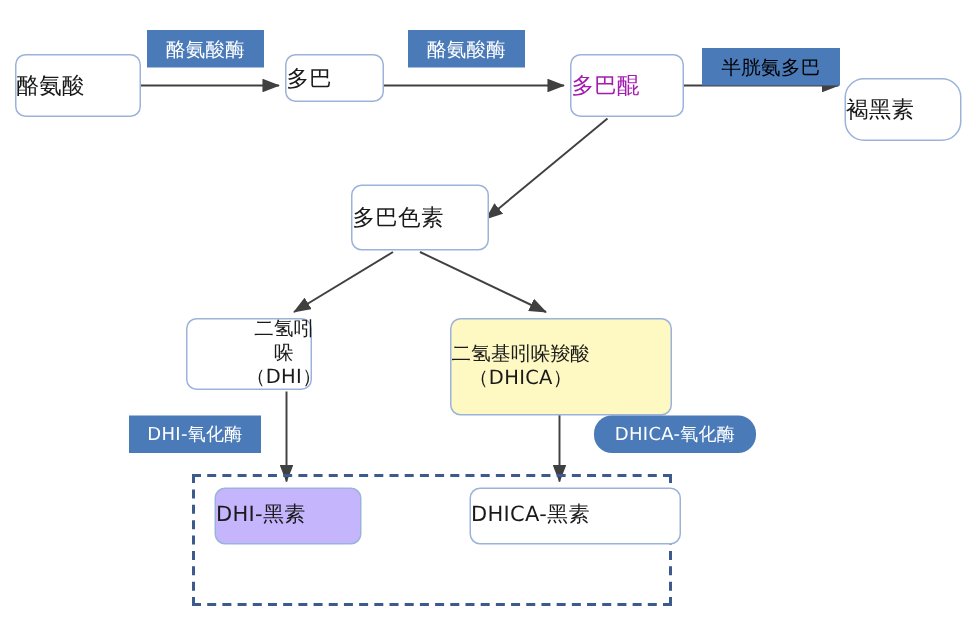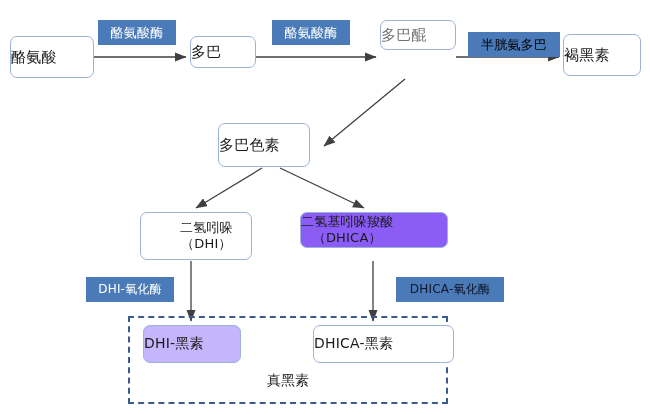--- a/index.html
+++ b/index.html
@@ -88,43 +88,42 @@
         <line x1="456" y1="57" x2="559" y2="57" stroke="#404040" stroke-width="1.3" marker-end="url(#arrowhead)"></line>
         <line x1="405" y1="79" x2="324" y2="146" stroke="#404040" stroke-width="1.3" marker-end="url(#arrowhead)"></line>
         <line x1="262" y1="168" x2="196" y2="208" stroke="#404040" stroke-width="1.3" marker-end="url(#arrowhead)"></line>
         <line x1="280" y1="168" x2="364" y2="208" stroke="#404040" stroke-width="1.3" marker-end="url(#arrowhead)"></line>
         <line x1="191" y1="261" x2="191" y2="321" stroke="#404040" stroke-width="1.3" marker-end="url(#arrowhead)"></line>
         <line x1="373" y1="261" x2="373" y2="321" stroke="#404040" stroke-width="1.3" marker-end="url(#arrowhead)"></line>
       </g>
   </svg>
 
   <div class="group-box" id="group-box" style="left: 128px; top: 316px; width: 320px; height: 88px; border-color: rgb(61, 90, 143);"></div>
-  <div class="group-caption" id="group-caption" style="left: 128px; top: 372px; width: 320px; font-size: 14px;">真黑素</div>
 
   <div id="node-layer">
       <div class="node" style="left: 10px; top: 36px; width: 84px; height: 42px; font-size: 15px; border-color: rgb(156, 179, 217); background: rgb(255, 255, 255); color: rgb(26, 26, 26);">
         <span class="node-label">酪氨酸</span>
       </div>
       <div class="node" style="left: 190px; top: 36px; width: 66px; height: 32px; font-size: 15px; border-color: rgb(156, 179, 217); background: rgb(255, 255, 255); color: rgb(26, 26, 26);">
         <span class="node-label">多巴</span>
       </div>
-      <div class="node" style="left: 380px; top: 20px; width: 76px; height: 30px; font-size: 15px; border-color: rgb(156, 179, 217); background: rgb(255, 255, 255); color: #737373;">
+      <div class="node" style="left: 380px; top: 36px; width: 76px; height: 42px; font-size: 15px; border-color: rgb(156, 179, 217); background: rgb(255, 255, 255); color: #a21caf;">
         <span class="node-label">多巴醌</span>
       </div>
-      <div class="node" style="left: 563px; top: 34px; width: 78px; height: 42px; font-size: 15px; border-color: rgb(156, 179, 217); background: rgb(255, 255, 255); color: rgb(26, 26, 26);">
+      <div class="node" style="left: 563px; top: 52px; width: 78px; height: 42px; font-size: 15px; border-color: rgb(156, 179, 217); background: rgb(255, 255, 255); color: rgb(26, 26, 26); border-radius: 13px;">
         <span class="node-label">褐黑素</span>
       </div>
-      <div class="node" style="left: 218px; top: 123px; width: 92px; height: 44px; font-size: 15px; border-color: rgb(156, 179, 217); background: rgb(255, 255, 255); color: rgb(26, 26, 26);">
+      <div class="node" style="left: 234px; top: 123px; width: 92px; height: 44px; font-size: 15px; border-color: rgb(156, 179, 217); background: rgb(255, 255, 255); color: rgb(26, 26, 26);">
         <span class="node-label">多巴色素</span>
       </div>
-      <div class="node" style="left: 140px; top: 212px; width: 112px; height: 48px; font-size: 13px; border-color: rgb(156, 179, 217); background: rgb(255, 255, 255); color: rgb(26, 26, 26); padding-left: 39px;">
+      <div class="node" style="left: 124px; top: 212px; width: 84px; height: 48px; font-size: 13px; border-color: rgb(156, 179, 217); background: rgb(255, 255, 255); color: rgb(26, 26, 26); padding-left: 39px;">
         <span class="node-label">二氢吲哚
 （DHI）</span>
       </div>
-      <div class="node" style="left: 300px; top: 212px; width: 148px; height: 36px; font-size: 13px; border-color: rgb(156, 179, 217); background: #8b5cf6; color: rgb(26, 26, 26);">
+      <div class="node" style="left: 300px; top: 212px; width: 148px; height: 65px; font-size: 13px; border-color: rgb(156, 179, 217); background: #fef9c3; color: rgb(26, 26, 26);">
         <span class="node-label">二氢基吲哚羧酸
 （DHICA）</span>
       </div>
       <div class="node" style="left: 143px; top: 325px; width: 98px; height: 38px; font-size: 14px; border-color: rgb(156, 179, 217); background: #c4b5fd; color: rgb(26, 26, 26);">
         <span class="node-label">DHI-黑素</span>
       </div>
       <div class="node" style="left: 313px; top: 325px; width: 141px; height: 38px; font-size: 14px; border-color: rgb(156, 179, 217); background: rgb(255, 255, 255); color: rgb(26, 26, 26);">
         <span class="node-label">DHICA-黑素</span>
       </div>
     </div>
@@ -134,18 +133,18 @@
       </div>
       <div class="enzyme" style="left: 272px; top: 20px; width: 78px; height: 25px; font-size: 13px; background: rgb(74, 122, 184); color: rgb(255, 255, 255);">
         <span>酪氨酸酶</span>
       </div>
       <div class="enzyme" style="left: 468px; top: 20px; width: 92px; height: 25px; font-size: 13px; background: rgb(74, 122, 184); color: #000000; margin-top: 12px;">
         <span>半胱氨多巴</span>
       </div>
       <div class="enzyme" style="left: 86px; top: 277px; width: 88px; height: 25px; font-size: 12px; background: rgb(74, 122, 184); color: rgb(255, 255, 255); text-align: right;">
         <span>DHI-氧化酶</span>
       </div>
-      <div class="enzyme" style="left: 396px; top: 277px; width: 108px; height: 25px; font-size: 12px; background: rgb(74, 122, 184); color: #0f172a;">
+      <div class="enzyme" style="left: 396px; top: 277px; width: 108px; height: 25px; font-size: 12px; background: rgb(74, 122, 184); color: #ffffff; border-radius: 12px;">
         <span>DHICA-氧化酶</span>
       </div>
     </div>
 
 </div>
 
 </body></html>

